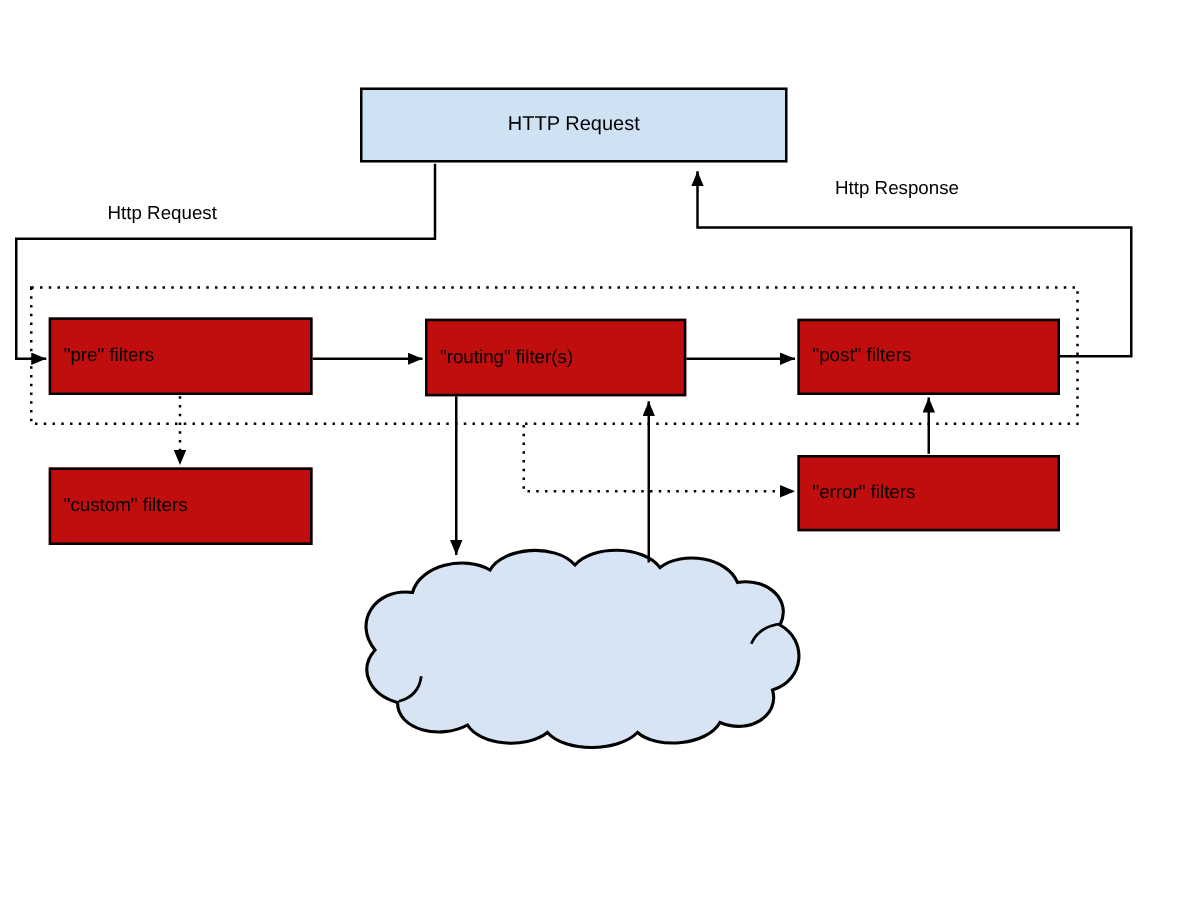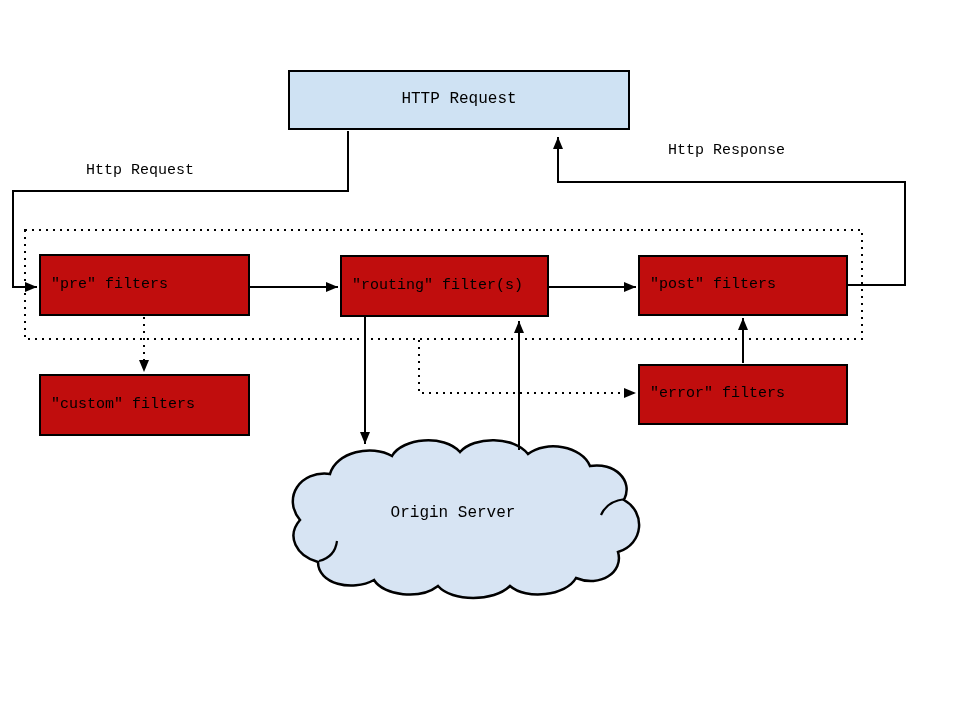--- a/index.html
+++ b/index.html
@@ -1,21 +1,21 @@
 <!DOCTYPE html>
 <html style="--filter-box: #C00D0D; --request-box: #CFE2F3; --cloud: #D7E4F3; --stroke: #000000;"><head>
 <meta charset="utf-8">
 <style>
   html, body { margin: 0; padding: 0; background: #ffffff; }
   .canvas {
     position: relative;
     width: 960px;
     height: 720px;
     background: #ffffff;
-    font-family: Liberation Mono, monospace;
+    font-family: Liberation Sans, sans-serif;
     color: #000;
     overflow: hidden;
   }
   .connector-layer {
     position: absolute;
     left: 0; top: 0;
     width: 960px; height: 720px;
   }
   .line   { stroke: #000; stroke-width: 2; fill: none; }
   .dotted { stroke-dasharray: 2 5; }
@@ -130,15 +130,14 @@
   <div class="box red post-box">
     <span>"post" filters</span>
   </div>
   <div class="box red custom-box">
     <span>"custom" filters</span>
   </div>
   <div class="box red error-box">
     <span>"error" filters</span>
   </div>
 
-  <div class="cloud-label origin-label">Origin Server</div>
 
 </div>
 
 </body></html>

